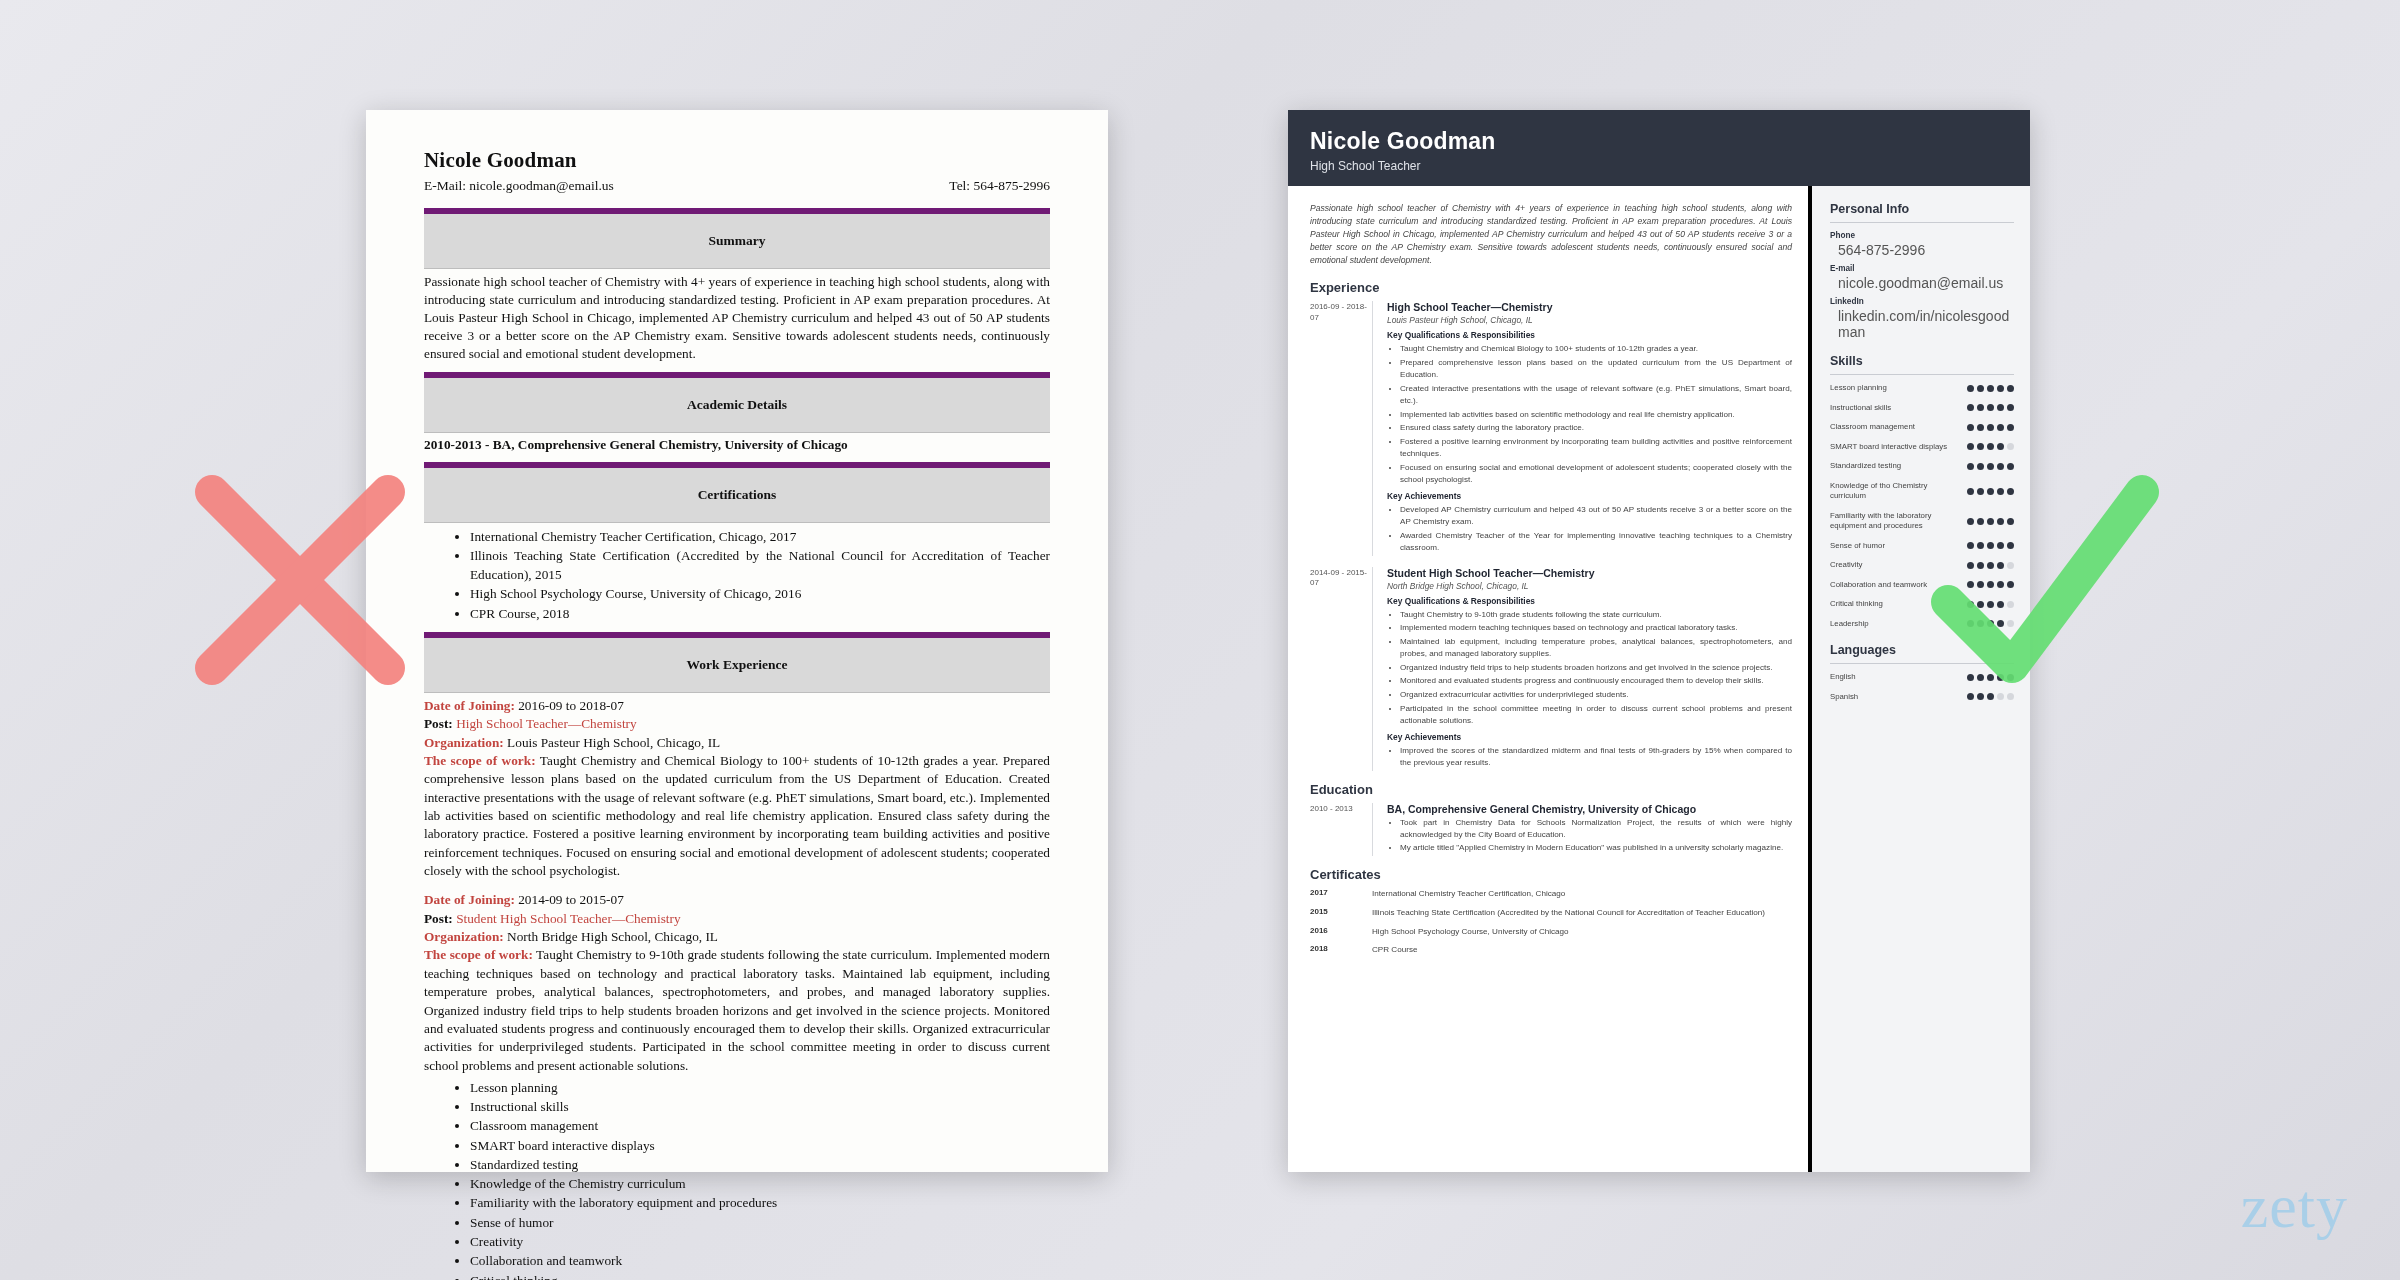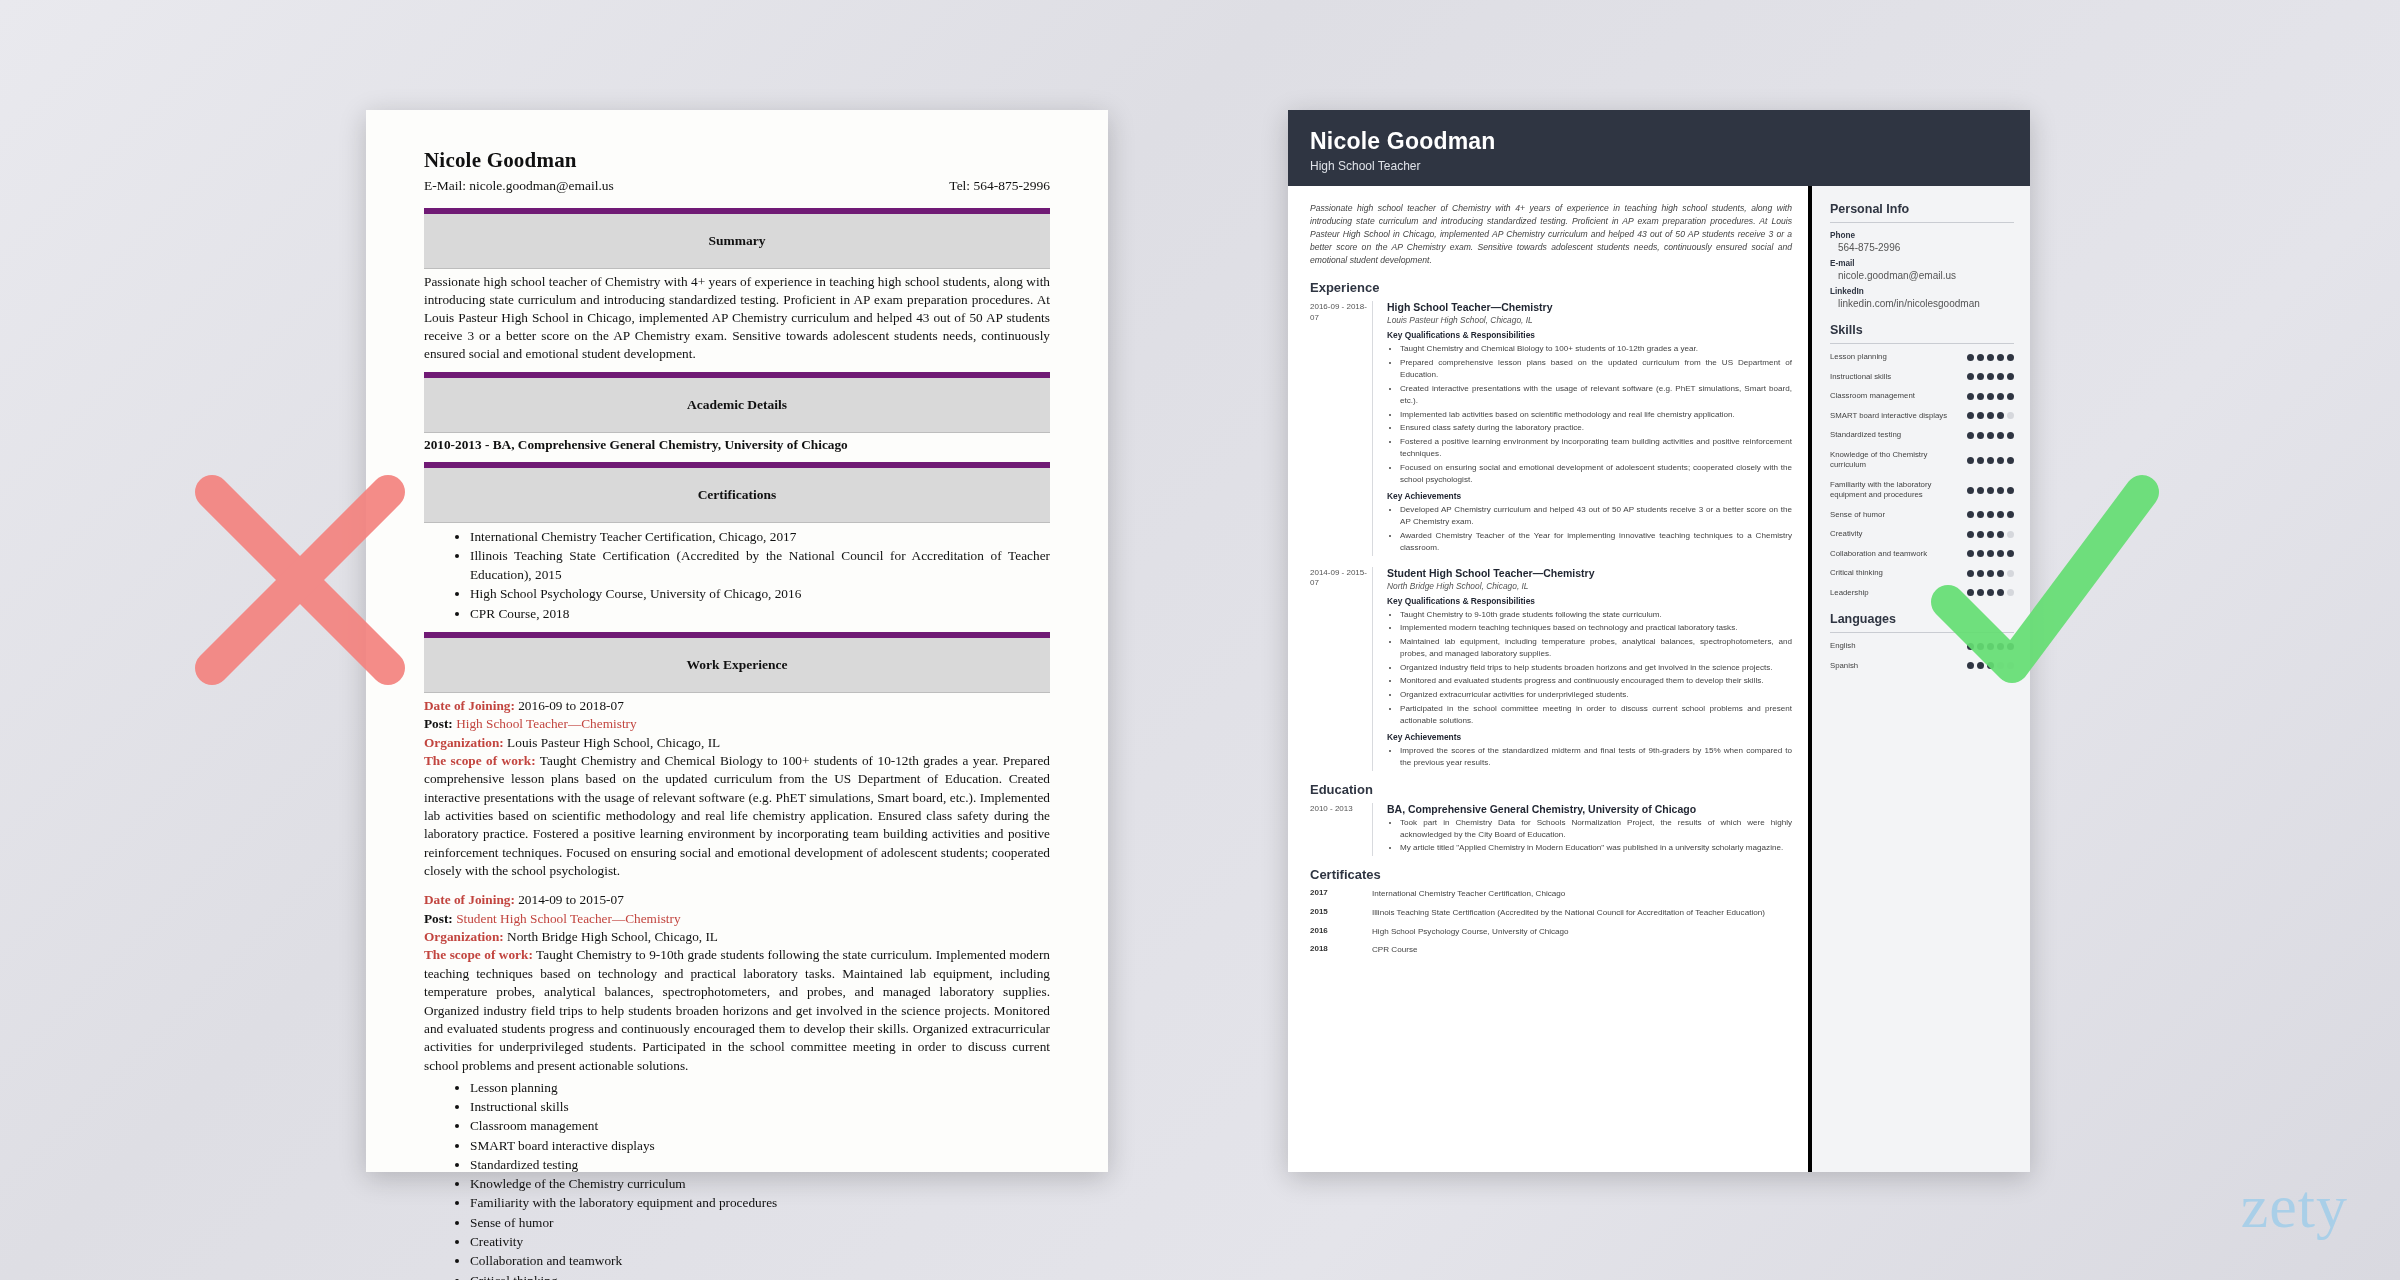--- a/index.html
+++ b/index.html
@@ -65,21 +65,21 @@
   .g-sub{font-size:8.4px;font-weight:bold;color:#1f2430;margin:5px 0 3px 0;}
   ul.g-list{margin:0;padding-left:13px;}
   ul.g-list li{font-size:8.1px;line-height:1.5;color:#444;text-align:justify;margin-bottom:1.5px;}
   .g-cert-row{display:flex;margin-bottom:7px;}
   .g-cert-year{width:62px;font-size:8px;font-weight:bold;color:#333;flex:none;}
   .g-cert-text{flex:1;font-size:8.1px;line-height:1.45;color:#444;}
 
   .s-head{font-size:12.5px;font-weight:bold;color:#2f3542;margin:0 0 6px 0;}
   .s-rule{height:1px;background:#c9ccd2;margin:0 0 8px 0;}
   .s-lbl{font-size:8.2px;font-weight:bold;color:#2f3542;margin:6px 0 2px 0;}
-  .s-val{font-size:10px;color:#555;margin:0 0 6px 0;word-break:break-word;padding-left:8px;}
+  .s-val{font-size:14px;color:#555;margin:0 0 6px 0;word-break:break-word;padding-left:8px;}
   .skill-row{display:flex;align-items:center;justify-content:space-between;margin-bottom:9px;gap:6px;}
   .skill-name{font-size:7.8px;color:#444;line-height:1.35;flex:1;}
   .dots{display:flex;gap:3px;flex:none;}
   .dot{width:7px;height:7px;border-radius:50%;background:#d5d7dc;}
   .dot.on{background:#2f3542;}
 
   
   .cross{position:absolute;left:190px;top:470px;width:220px;height:220px;}
   .check{position:absolute;left:1930px;top:470px;width:230px;height:230px;}
   .brand{

